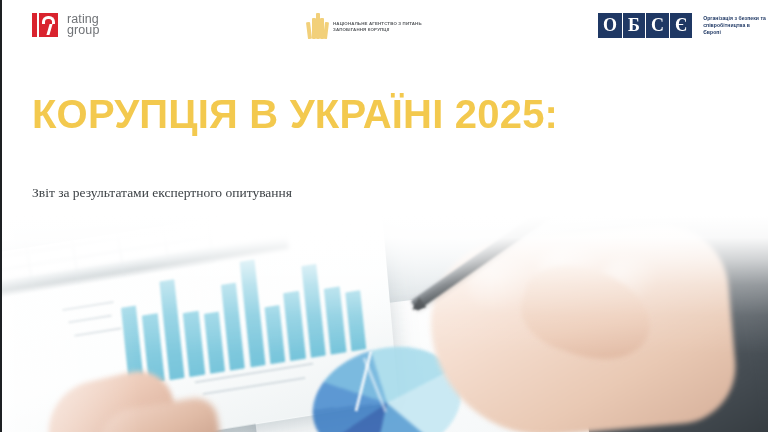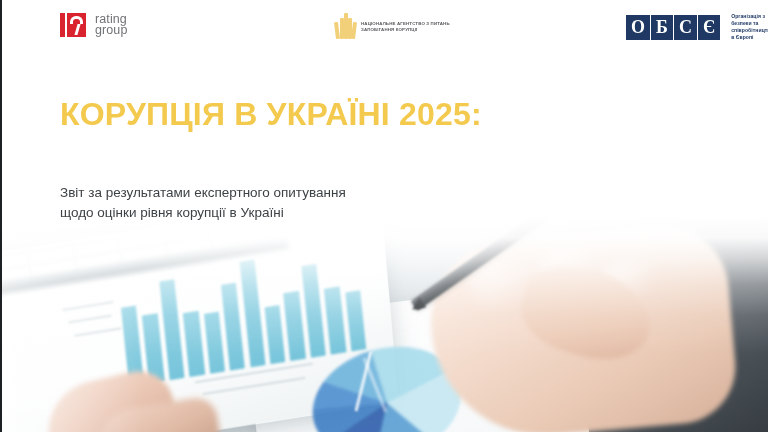--- a/index.html
+++ b/index.html
@@ -246,21 +246,21 @@
       rgba(255,255,255,0) 82%);
     pointer-events:none;
   }
   .photo-fade-left {
     position:absolute; left:0; top:0; width:140px; height:432px;
     background:linear-gradient(90deg, rgba(255,255,255,0.55) 0%, rgba(255,255,255,0) 100%);
     pointer-events:none;
   }
 
   
-  .content { position:absolute; inset:0; z-index:5;margin-left:28px; }
+  .content { position:absolute; inset:0; z-index:5; }
 
   .logo-row {
     position:absolute; left:0; top:0; right:0; height:58px;
   }
   .logo {
     position:absolute;
     display:flex; align-items:center; gap:5px;
   }
   
   .logo-rating { left:30px; top:13px; }
@@ -321,33 +321,33 @@
   }
   .osce-box span:last-child { border-right:none; }
   .osce-text {
     font-size:5.1px; line-height:7px; color:#1f3864; font-weight:700;
     max-width:92px; margin-left:6px; letter-spacing:0.05px;
   }
 
   
   .title-block { position:absolute; left:30px; top:96px; }
   .title-line1 {
-    font-size:32px; font-weight:700; color:#f3c94e;
+    font-size:40px; font-weight:700; color:#f3c94e;
     letter-spacing:0.2px; line-height:36px; white-space:nowrap;
   }
   .title-line2 {
     font-size:30px; font-weight:700; color:#2c6ca4;
     letter-spacing:0.2px; line-height:36px; white-space:nowrap;
     margin-top:4px;
   }
   .subtitle {
     position:absolute; left:30px; top:183px;
     font-size:13.5px; line-height:20px; color:#3d4246; font-weight:400;
   }
-  .subtitle div { white-space:nowrap; }
+  .subtitle div { white-space:nowrap;font-family:Liberation Serif, serif; }
 </style>
 </head>
 <body>
 
 <div class="cover">
 
   <div class="photo">
     <div class="photo-bg"></div>
     <div class="bg-blur-green"></div>
     <div class="bg-blur-warm"></div>
@@ -448,17 +448,16 @@
         <span class="osce-text">Організація з безпеки та співробітництва в Європі</span>
       </div>
     </div>
 
     <div class="title-block">
       <div class="title-line1">КОРУПЦІЯ В УКРАЇНІ 2025:</div>
     </div>
 
     <div class="subtitle">
       <div>Звіт за результатами експертного опитування</div>
-      <div>щодо оцінки рівня корупції в Україні</div>
     </div>
 
   </div>
 </div>
 
 </body></html>

